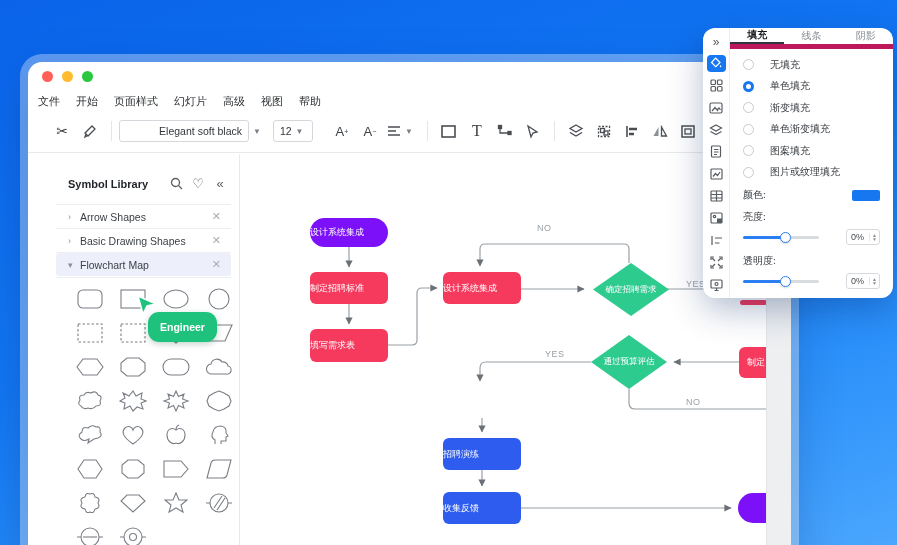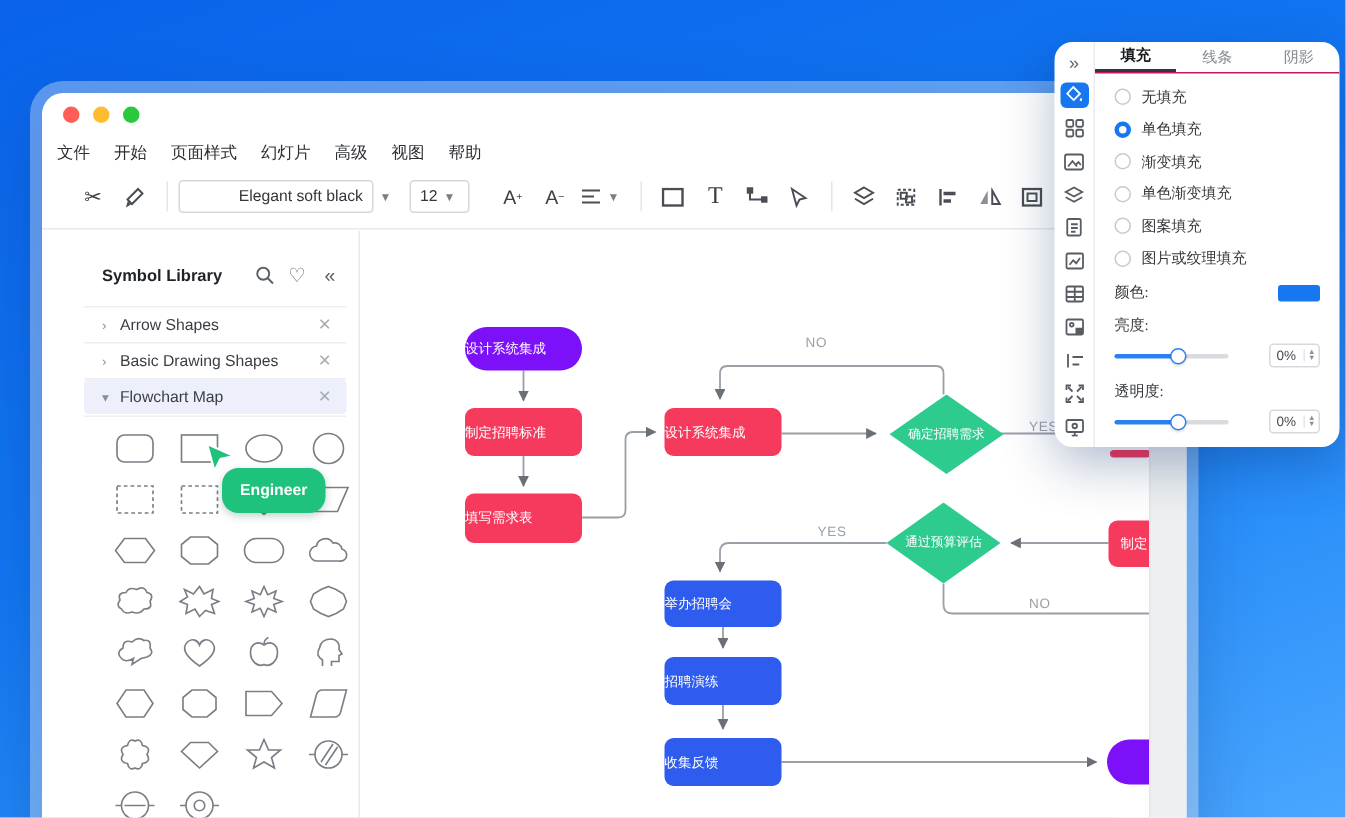--- a/index.html
+++ b/index.html
@@ -62,24 +62,24 @@
 
   
   .panel { position:absolute; left:703px; top:28px; width:190px; height:270px; background:#fff; border-radius:12px;
            box-shadow:0 12px 34px rgba(0,35,95,.30); display:flex; z-index:10; overflow:hidden; }
   .rail { width:27px; border-right:1px solid #ececee; display:flex; flex-direction:column; align-items:center; padding-top:5px; }
   .rail-ic { width:19px; height:18px; margin-bottom:5px; display:flex; align-items:center; justify-content:center; color:#575c63; }
   .rail-ic svg { stroke:#575c63; fill:none; stroke-width:1.2; }
   .rail-ic.active { background:#1677f0; border-radius:4px; }
   .rail-ic.active svg { stroke:#fff; }
   .pcontent { flex:1; position:relative; }
-  .ptabs { height:21px; display:flex; border-bottom:1px solid #be185d; }
+  .ptabs { height:21px; display:flex; border-bottom:5px solid #be185d; }
   .ptab { flex:1; display:flex; align-items:center; justify-content:center; font-size:10px; color:#878c93; }
   .ptab.active { color:#17191c; font-weight:bold; border-bottom:2px solid #33363b; }
-  .radio-row { display:flex; align-items:center; gap:7px; height:21.5px; padding-left:13px; }
+  .radio-row { display:flex; align-items:center; gap:16px; height:21.5px; padding-left:13px; }
   .radio { width:11px; height:11px; border-radius:50%; border:1px solid #c6cad0; background:#fff; }
   .radio.sel { border:3.5px solid #1677f0; }
   .radio-row span { font-size:10px; color:#34383d; }
   .prow { display:flex; align-items:center; padding-left:13px; padding-right:13px; }
   .plabel { font-size:10px; color:#34383d;font-family:Liberation Serif, serif; }
   .swatch { margin-left:auto; width:28px; height:11px; background:#1677f0; border-radius:2px; }
   .slider { position:relative; width:76px; height:11px; }
   .track { position:absolute; top:4px; left:0; right:0; height:3px; border-radius:2px;
            background:linear-gradient(to right,#2b7ff2 0 55%,#d8dbdf 55% 100%); }
   .thumb { position:absolute; left:55%; top:0; width:11px; height:11px; margin-left:-5px; background:#fff;
@@ -452,23 +452,20 @@
             </svg>
           <span>确定招聘需求</span>
         </div>
         <div class="dia" style="left:351px;top:181px;width:76px;height:54px">
           <svg width="76" height="54" viewBox="0 0 76 54">
               <path d="M38 0 L76 27 L38 54 L0 27 Z" fill="#2ecb8f"></path>
             </svg>
           <span>通过预算评估</span>
         </div>
 
-        <div class="node n-blue" style="left:203px;top:233px;width:78px;height:31px">
-            <span>举办招聘会</span>
-          </div>
         <div class="node n-blue" style="left:203px;top:284px;width:78px;height:32px">
             <span>招聘演练</span>
           </div>
         <div class="node n-blue" style="left:203px;top:338px;width:78px;height:32px">
             <span>收集反馈</span>
           </div>
 
         <div class="node n-red" style="left:499px;top:193px;width:46px;height:31px;justify-content:flex-start;padding-left:8px">
             <span>制定</span>
           </div>

